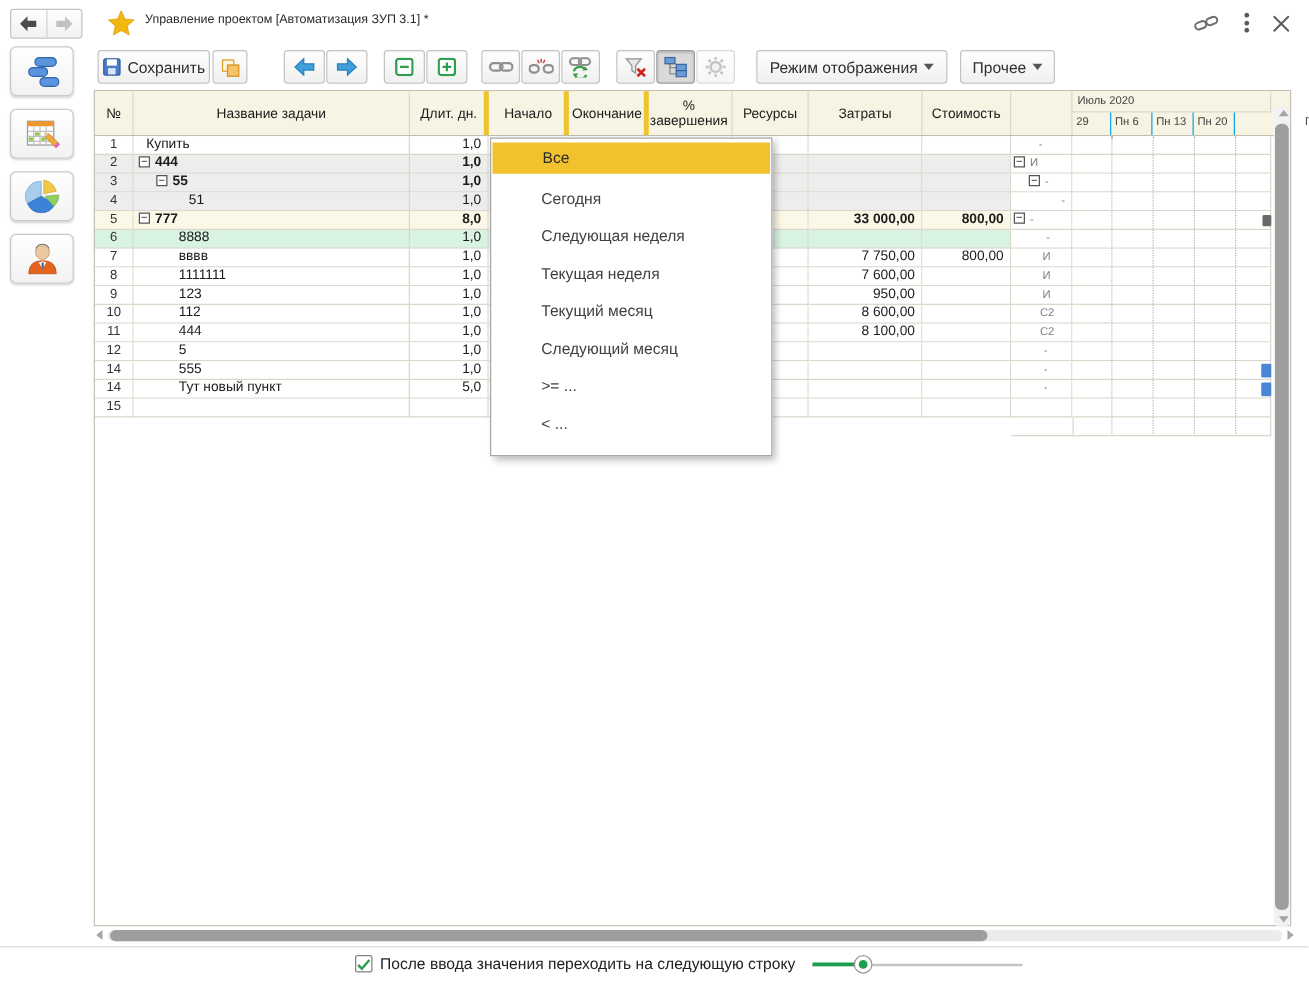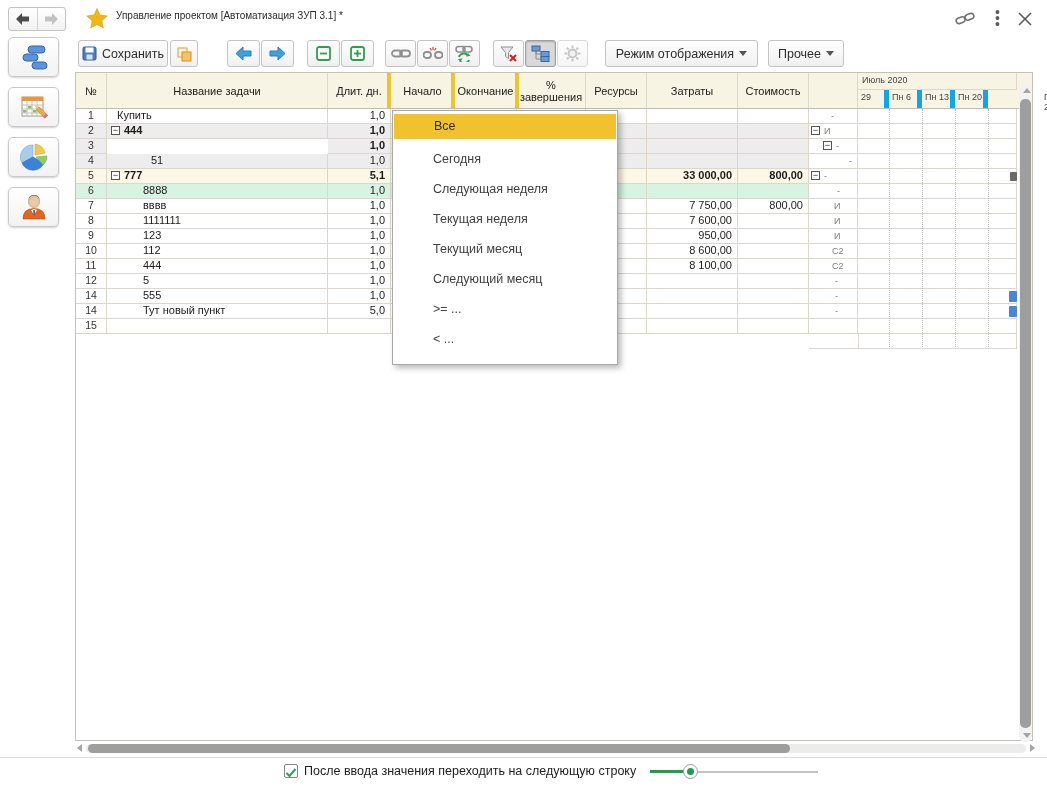--- a/index.html
+++ b/index.html
@@ -28,21 +28,21 @@
   
   .table{position:absolute;left:75px;top:72px;width:958px;height:669px;border:1px solid #c5c1b4;
          box-sizing:border-box;background:#fff;}
   .hdr{position:absolute;left:0;top:0;width:956px;height:36px;background:#f8f4e4;
        border-bottom:1px solid #c2beb0;box-sizing:border-box;}
   .hcell{position:absolute;top:0;height:35px;border-right:1px solid #dcd8ca;box-sizing:border-box;
          display:flex;align-items:center;justify-content:center;text-align:center;
          font-size:11px;line-height:12px;color:#1a1a1a;}
   .mcell{position:absolute;top:0;height:17px;border-bottom:1px solid #dcd8ca;border-right:1px solid #dcd8ca;
          box-sizing:border-box;font-size:9px;color:#444;padding:2px 0 0 4px;}
-  .dcellh{position:absolute;top:17px;height:18px;border-right:5px solid #0ea5e9;box-sizing:border-box;
+  .dcellh{position:absolute;top:17px;height:18px;border-right:1px solid #0ea5e9;box-sizing:border-box;
           font-size:9px;color:#444;padding:2px 0 0 3px;}
   .strip{position:absolute;top:0;width:4px;height:35px;background:#efc32a;}
   .rows{position:absolute;left:0;top:36px;width:956px;height:255px;}
   .row{position:absolute;left:0;width:941px;height:15px;}
   .cell{position:absolute;top:0;height:15px;box-sizing:border-box;border-right:1px solid #dbd7cb;
         border-bottom:1px solid #dbd7cb;font-size:11px;line-height:13px;white-space:nowrap;
         overflow:hidden;background:#fff;}
   .row.gray  .dcell{background:#ededed;}
   .row.cream .dcell{background:#fcf8e7;}
   .row.green .dcell{background:#d8f3e2;}
@@ -330,20 +330,21 @@
           <div class="cell dcell" style="left: 379px; width: 62px;"></div>
           <div class="cell dcell" style="left: 441px; width: 69px;"></div>
           <div class="cell dcell" style="left: 510px; width: 61px;"></div>
           <div class="cell dcell ralign b" style="left: 571px; width: 91px;"></div>
           <div class="cell dcell ralign b" style="left: 662px; width: 71px;"></div>
           <div class="cell tcell" style="left: 733px; width: 49px; padding-left: 2px;"><span class="exp" style="width: 9px;">−</span><span class="tl">И</span></div>
           <div class="cell gcell" style="left: 782px; width: 159px;"></div>
         </div>
         <div class="row gray" style="top: 30px;">
           <div class="cell dcell num" style="left: 0px; width: 31px;">3</div>
+          <div class="cell dcell" style="left: 31px; width: 221px; padding-left: 18px;"><span class="exp">−</span><span class="b">55</span></div>
           <div class="cell dcell ralign b" style="left: 252px; width: 63px;">1,0</div>
           <div class="cell dcell" style="left: 315px; width: 64px;"></div>
           <div class="cell dcell" style="left: 379px; width: 62px;"></div>
           <div class="cell dcell" style="left: 441px; width: 69px;"></div>
           <div class="cell dcell" style="left: 510px; width: 61px;"></div>
           <div class="cell dcell ralign b" style="left: 571px; width: 91px;"></div>
           <div class="cell dcell ralign b" style="left: 662px; width: 71px;"></div>
           <div class="cell tcell" style="left: 733px; width: 49px; padding-left: 14px;"><span class="exp" style="width: 9px;">−</span><span class="tl">-</span></div>
           <div class="cell gcell" style="left: 782px; width: 159px;"></div>
         </div>
@@ -356,21 +357,21 @@
           <div class="cell dcell" style="left: 441px; width: 69px;"></div>
           <div class="cell dcell" style="left: 510px; width: 61px;"></div>
           <div class="cell dcell ralign" style="left: 571px; width: 91px;"></div>
           <div class="cell dcell ralign" style="left: 662px; width: 71px;"></div>
           <div class="cell tcell" style="left: 733px; width: 49px; padding-left: 40px;"><span class="tl">-</span></div>
           <div class="cell gcell" style="left: 782px; width: 159px;"></div>
         </div>
         <div class="row cream" style="top: 60px;">
           <div class="cell dcell num" style="left: 0px; width: 31px;">5</div>
           <div class="cell dcell" style="left: 31px; width: 221px; padding-left: 4px;"><span class="exp">−</span><span class="b">777</span></div>
-          <div class="cell dcell ralign b" style="left: 252px; width: 63px;">5,1</div>
+          <div class="cell dcell ralign b" style="left: 252px; width: 63px;">8,0</div>
           <div class="cell dcell" style="left: 315px; width: 64px;"></div>
           <div class="cell dcell" style="left: 379px; width: 62px;"></div>
           <div class="cell dcell" style="left: 441px; width: 69px;"></div>
           <div class="cell dcell" style="left: 510px; width: 61px;"></div>
           <div class="cell dcell ralign b" style="left: 571px; width: 91px;">33 000,00</div>
           <div class="cell dcell ralign b" style="left: 662px; width: 71px;">800,00</div>
           <div class="cell tcell" style="left: 733px; width: 49px; padding-left: 2px;"><span class="exp" style="width: 9px;">−</span><span class="tl">-</span></div>
           <div class="cell gcell" style="left: 782px; width: 159px;"></div>
           <div class="bar dark"></div>
         </div>

